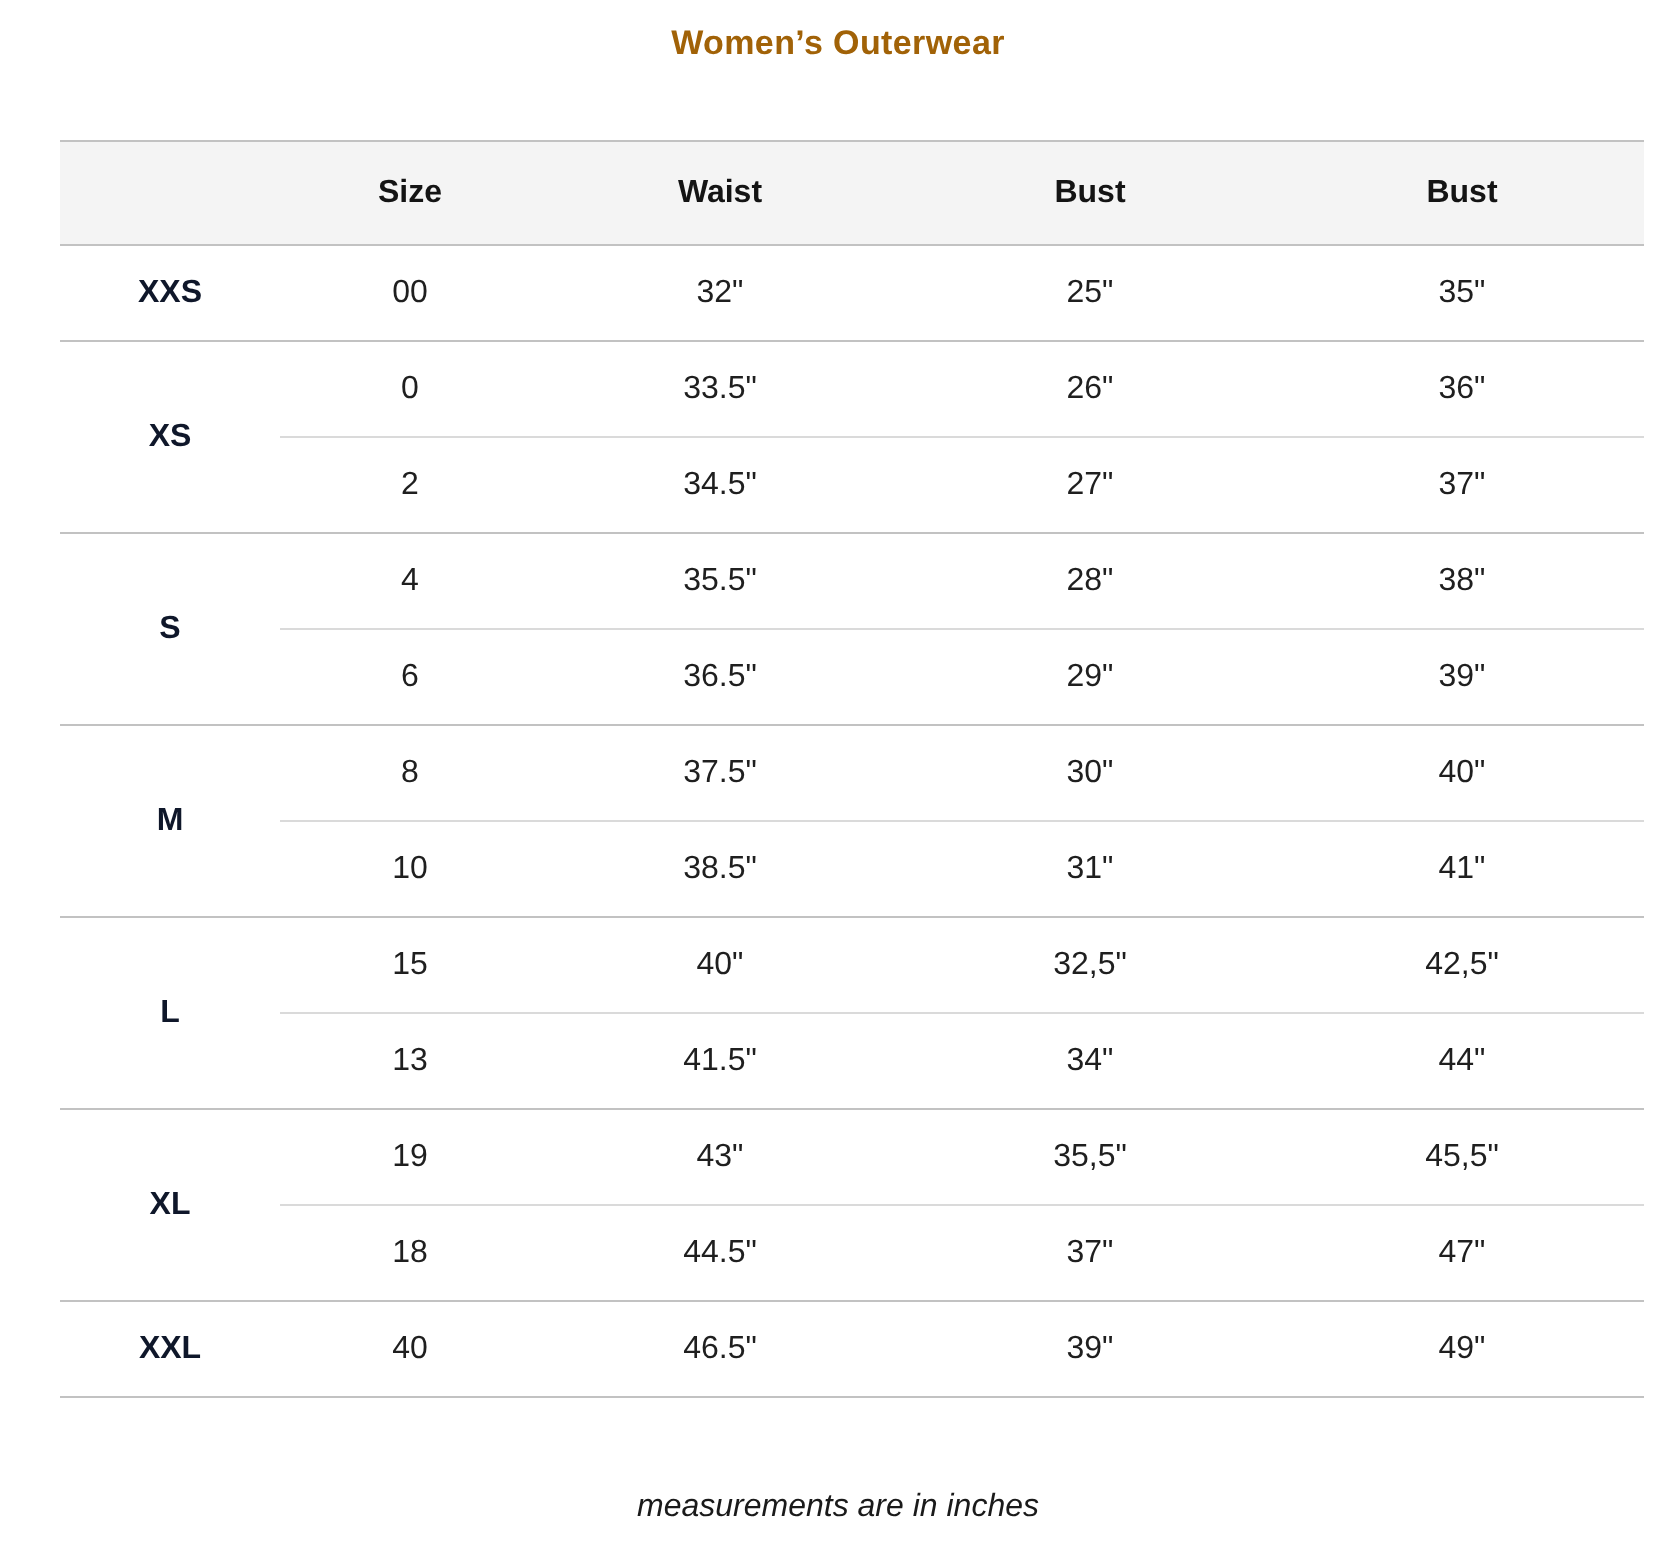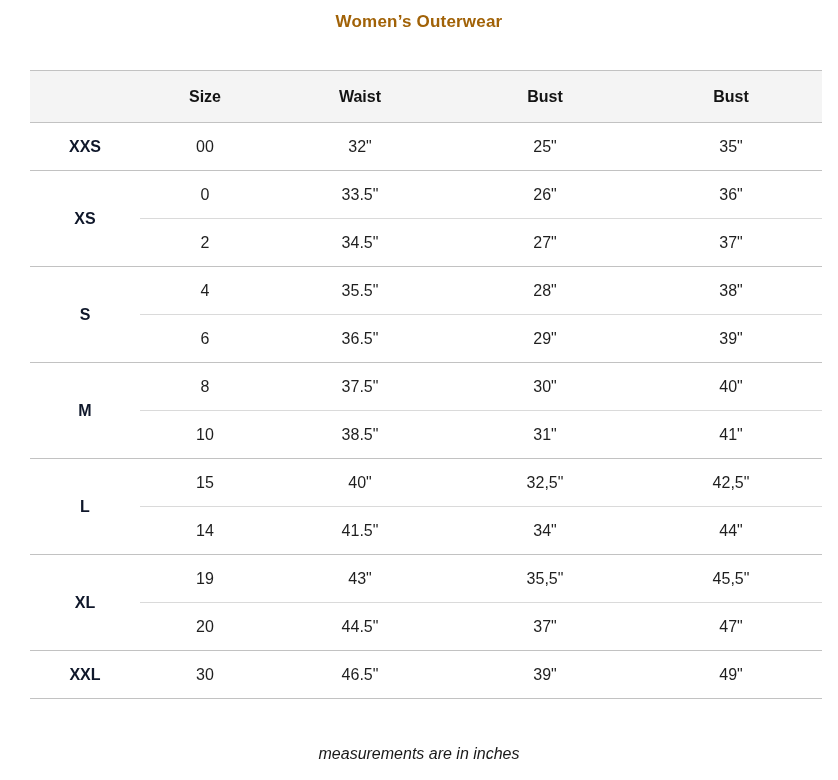--- a/index.html
+++ b/index.html
@@ -153,43 +153,43 @@
     </tr>
 
     <tr class="group-first">
       <th class="size-label" rowspan="2">L</th>
       <td>15</td>
       <td>40"</td>
       <td>32,5"</td>
       <td>42,5"</td>
     </tr>
     <tr class="group-sub">
-      <td>14</td>
+      <td>13</td>
       <td>41.5"</td>
       <td>34"</td>
       <td>44"</td>
     </tr>
 
     <tr class="group-first">
       <th class="size-label" rowspan="2">XL</th>
       <td>19</td>
       <td>43"</td>
       <td>35,5"</td>
       <td>45,5"</td>
     </tr>
     <tr class="group-sub">
-      <td>20</td>
+      <td>18</td>
       <td>44.5"</td>
       <td>37"</td>
       <td>47"</td>
     </tr>
 
     <tr class="group-first last-row">
       <th class="size-label">XXL</th>
-      <td>30</td>
+      <td>40</td>
       <td>46.5"</td>
       <td>39"</td>
       <td>49"</td>
     </tr>
   </tbody>
 </table>
 
 <div class="footer-note">
   <div class="italic">measurements are in inches</div>
 </div>

